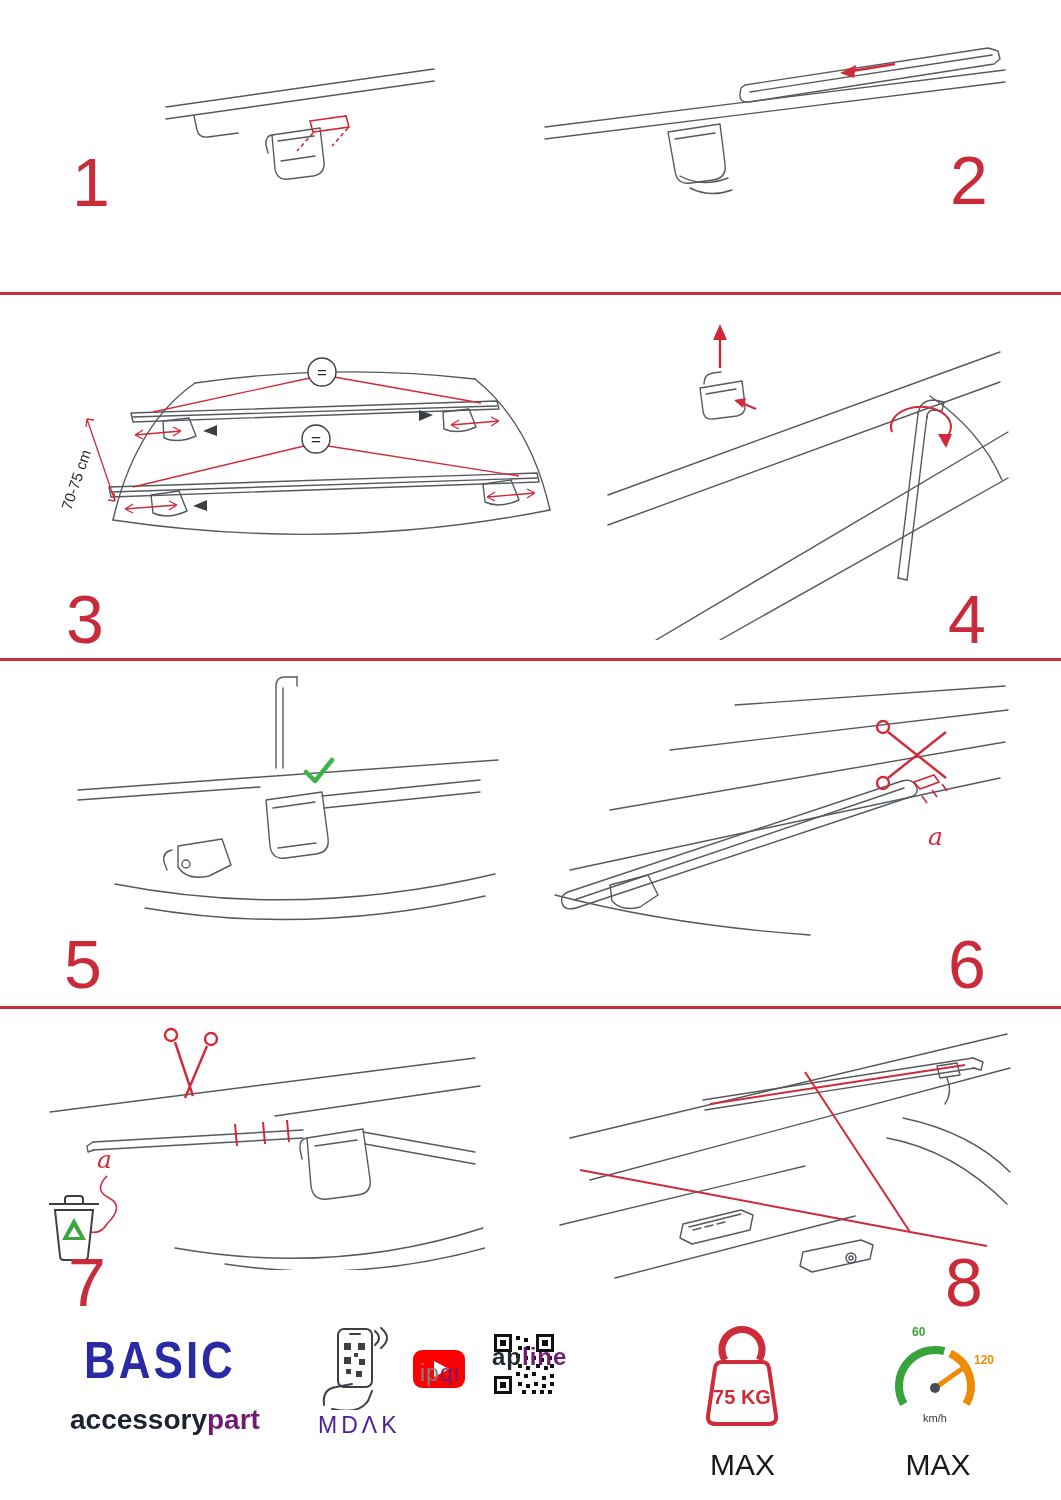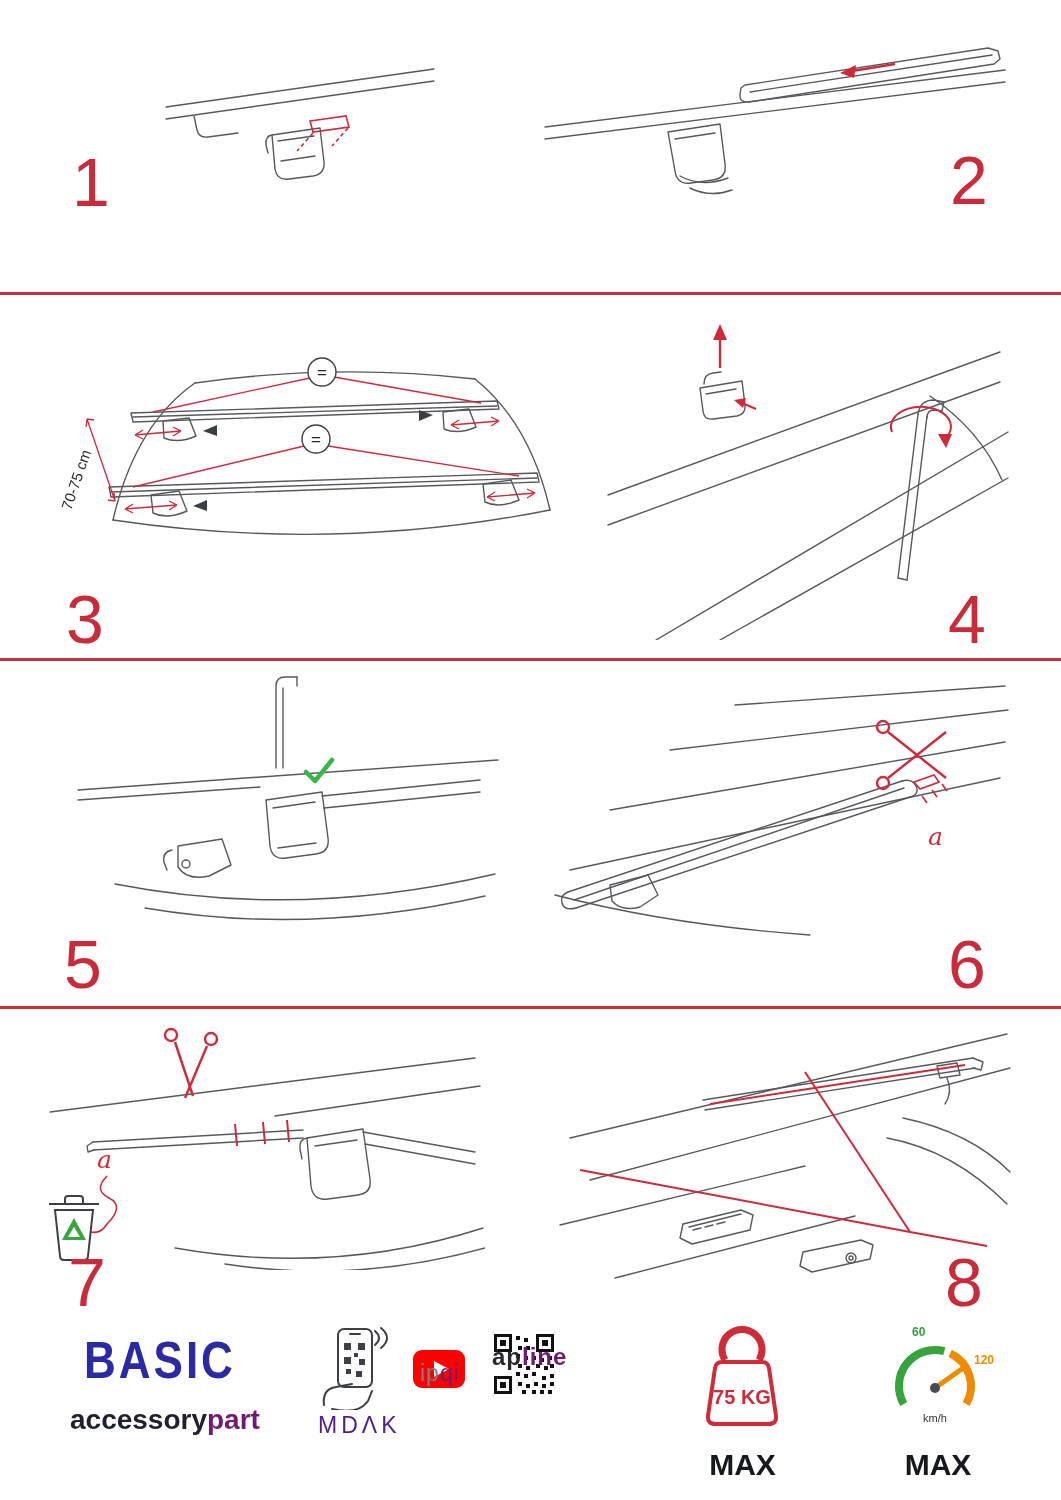--- a/index.html
+++ b/index.html
@@ -15,21 +15,21 @@
   .brand {
     font-size:44px; font-weight:600; color:#2b2aa5; letter-spacing:3px;
     transform:scaleY(1.18); transform-origin:top left; line-height:1;
   }
   .sub-brand { font-size:28px; font-weight:700; color:#1e2230; line-height:1; }
   .red-part { color:#701a75; }
   .gray-part { color:#7d8287; }
   .partner { font-size:23px; color:#4c1d95; font-weight:500; letter-spacing:4px; line-height:1; }
   .partner-small { font-size:23px; font-weight:500; letter-spacing:1px; line-height:1; }
   .partner-ap { font-size:24px; font-weight:600; letter-spacing:1px; line-height:1; color:#23272e; }
-  .max-label { font-size:30px; font-weight:700; color:#15181c; text-align:center; line-height:1; }
+  .max-label { font-size:30px; font-weight:400; color:#15181c; text-align:center; line-height:1; }
   svg { display:block; }
 </style>
 </head>
 <body>
 
 <div class="page">
 
   <div class="abs step-num" style="left:72px; top:148px;">1</div>
 
   <svg class="abs" style="left:160px; top:55px;" width="280" height="180" viewBox="0 0 280 180">

